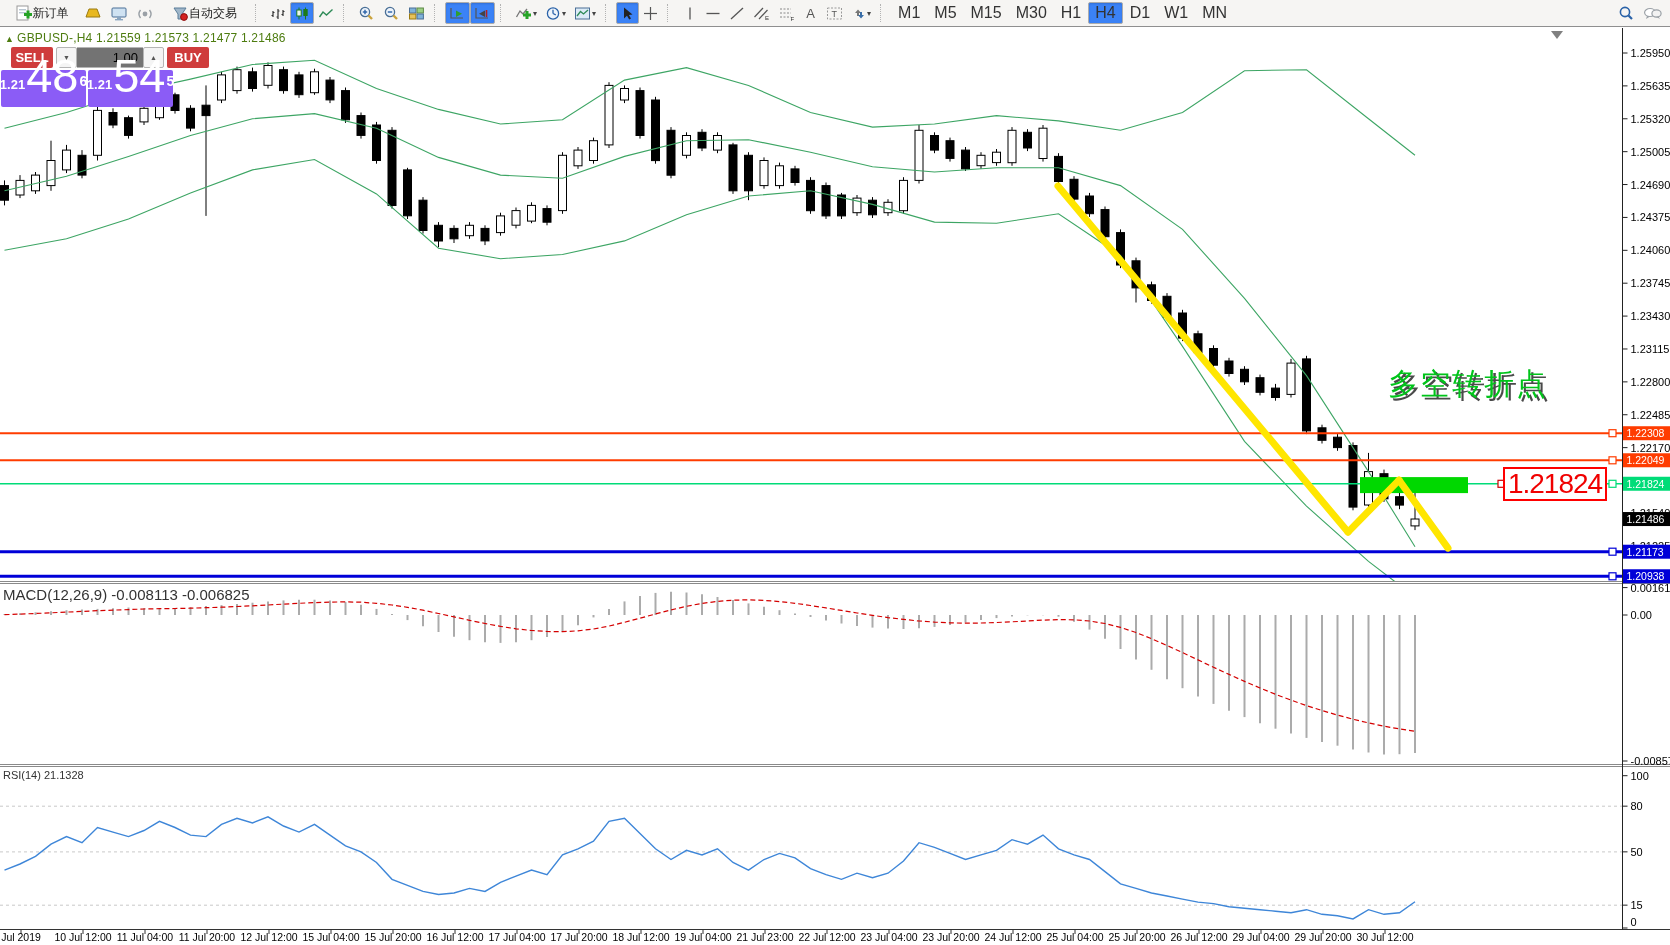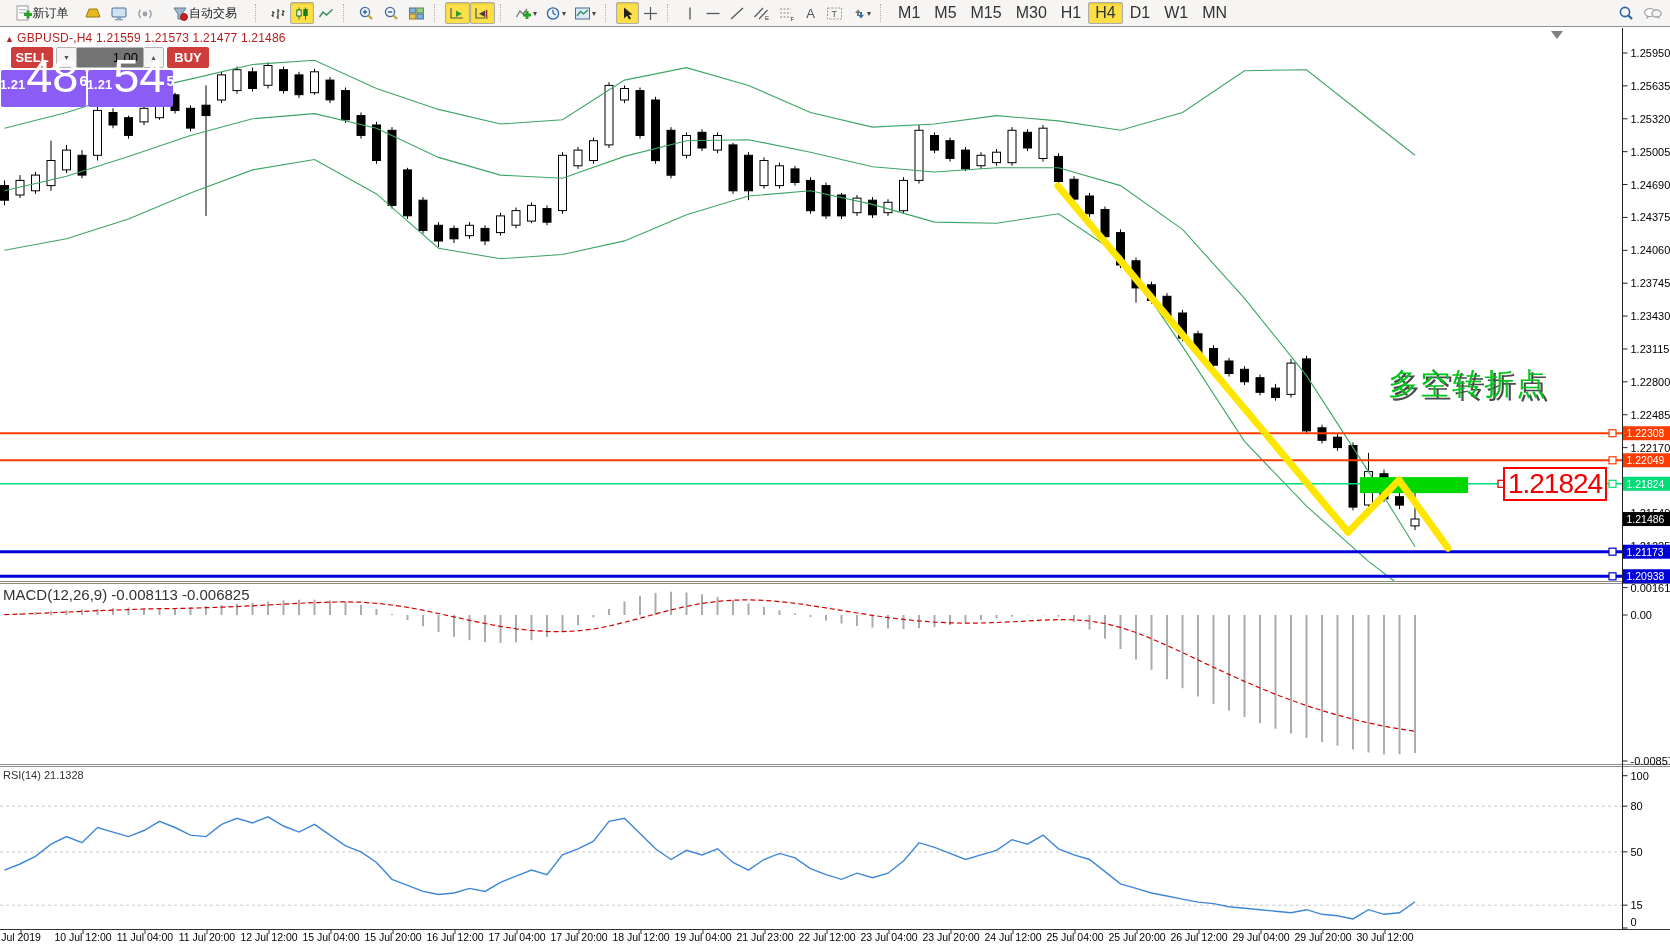--- a/index.html
+++ b/index.html
@@ -1,26 +1,26 @@
 <!DOCTYPE html>
 <html><head>
 <meta charset="utf-8">
 <style>
 *{margin:0;padding:0;box-sizing:border-box}
 html,body{width:1670px;height:945px;overflow:hidden;background:#fff;font-family:"Liberation Sans",sans-serif}
 svg{font-family:"Liberation Sans",sans-serif}
 #toolbar{position:absolute;left:0;top:0;width:1670px;height:27px;background:#f6f5f3;border-bottom:1px solid #8f8f8f;display:flex;align-items:center;padding:0 4px;z-index:30}
 .tb-btn{height:22px;min-width:23px;display:flex;align-items:center;justify-content:center;padding:0 3px;border:1px solid transparent;border-radius:2px;font-size:12px;color:#222}
-.tb-btn.active{border-color:#adadad;background:#fde047;box-shadow:inset 0 1px 2px rgba(0,0,0,.14)}
+.tb-btn.active{border-color:#adadad;background:#3b82f6;box-shadow:inset 0 1px 2px rgba(0,0,0,.14)}
 .tb-sep{width:8px;height:18px;border-left:1px dotted #b3b3b3;margin:0 3px 0 5px}
 .caret{font-size:8px;color:#444;margin-left:1px}
 .tf{font-size:16px;padding:0 6px;color:#333}
 #chart-svg{position:absolute;left:0;top:0;z-index:1}
 .overlay{position:absolute;z-index:10}
-#symbol-info{left:5px;top:31px;font-size:12px;color:#b91c1c;letter-spacing:.2px}
+#symbol-info{left:5px;top:31px;font-size:12px;color:#4d7c0f;letter-spacing:.2px}
 #symbol-info .mk{font-size:9px;margin-right:3px}
 #trade-panel{left:1px;top:47px;width:208px}
 .tp-row1{display:flex;gap:3px;padding-left:10px}
 .tp-sell,.tp-buy{width:45px;height:21px;background:#cf3c3c;color:#fff;font-weight:bold;font-size:13px;display:flex;align-items:center;justify-content:center;border-radius:2px}
 .tp-vol{display:flex;height:21px}
 .tp-spin{width:21px;background:#f4f4f4;border:1px solid #b5b5b5;border-radius:2px;font-size:7px;color:#555;display:flex;align-items:center;justify-content:center}
 .tp-volval{width:66px;border-top:1px solid #b5b5b5;border-bottom:1px solid #b5b5b5;background:#737373;font-size:13px;display:flex;align-items:center;justify-content:flex-end;padding-right:5px}
 .tp-row2{display:flex;gap:2px;margin-top:2px}
 .tp-big{width:85px;height:37px;background:#8b5cf6;color:#fff;border-radius:2px;display:flex;align-items:flex-end;justify-content:center;padding-bottom:11px}
 .tp-big .sm{font-size:13px;font-weight:bold;margin-bottom:4px}

